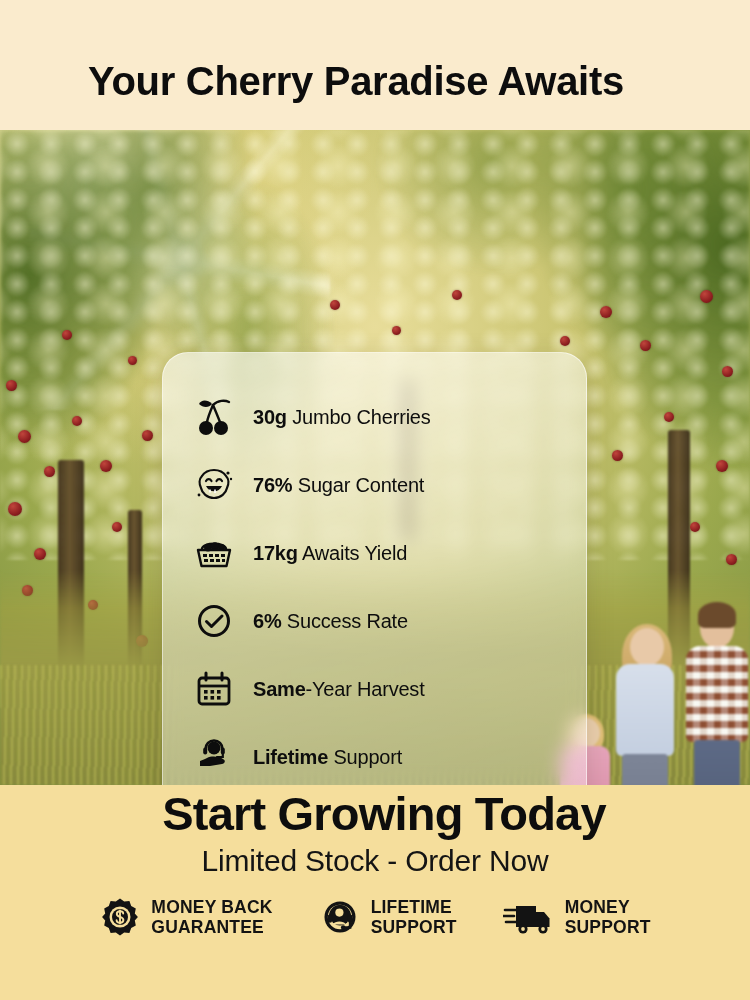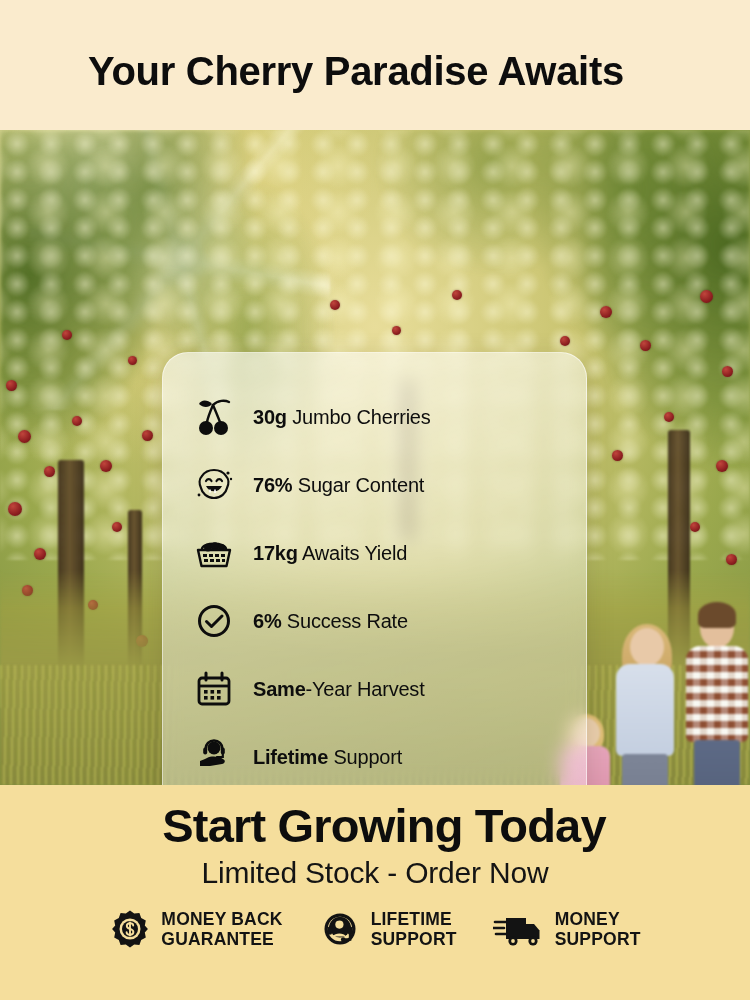--- a/index.html
+++ b/index.html
@@ -14,21 +14,21 @@
     position: relative;
     width: 750px;
     height: 1000px;
     overflow: hidden;
     background: #FAEBCD;
   }
 
   
   .header-band {
     position: absolute;
-    left: 0; top: 6px;
+    left: 0; top: 16px;
     width: 712px;
     height: 130px;
     background: #FAEBCD;
     display: flex;
     align-items: center;
     justify-content: center;
   }
   .header-title {
     font-size: 40px;
     font-weight: bold;
@@ -169,40 +169,40 @@
   
   .footer-band {
     position: absolute;
     left: 0; top: 785px;
     width: 750px;
     height: 215px;
     background: #F5DE9C;
     text-align: center;
   }
   .cta-title {
-    margin-top: 16px;
+    margin-top: 4px;
     font-size: 47px;
     font-weight: bold;
     color: #0d0d0d;
     letter-spacing: -0.8px;
     line-height: 1.05;
     padding-left: 18px;
   }
   .cta-sub {
     margin-top: 6px;
     font-size: 30px;
     color: #141414;
     letter-spacing: -0.2px;
   }
   .badges {
     margin-top: 18px;
     display: flex;
     align-items: center;
     justify-content: center;
-    gap: 36px;
+    gap: 46px;
   }
   .badge {
     display: flex;
     align-items: center;
     gap: 10px;
   }
   .badge-icon { display: flex; align-items: center; }
   .badge-icon svg { display: block; }
   .badge-text {
     font-size: 17.5px;

